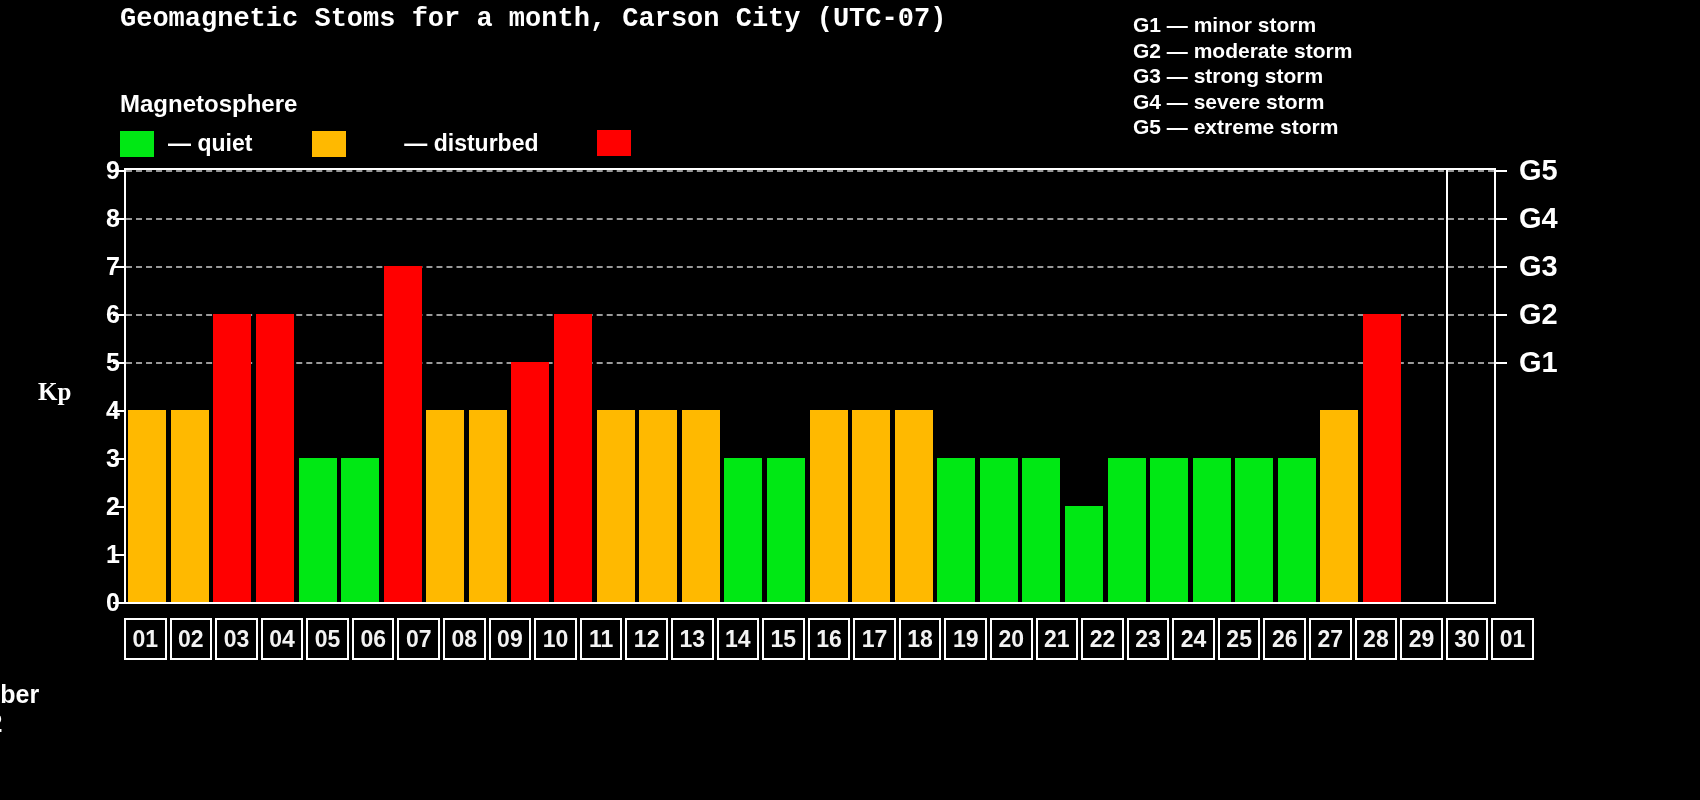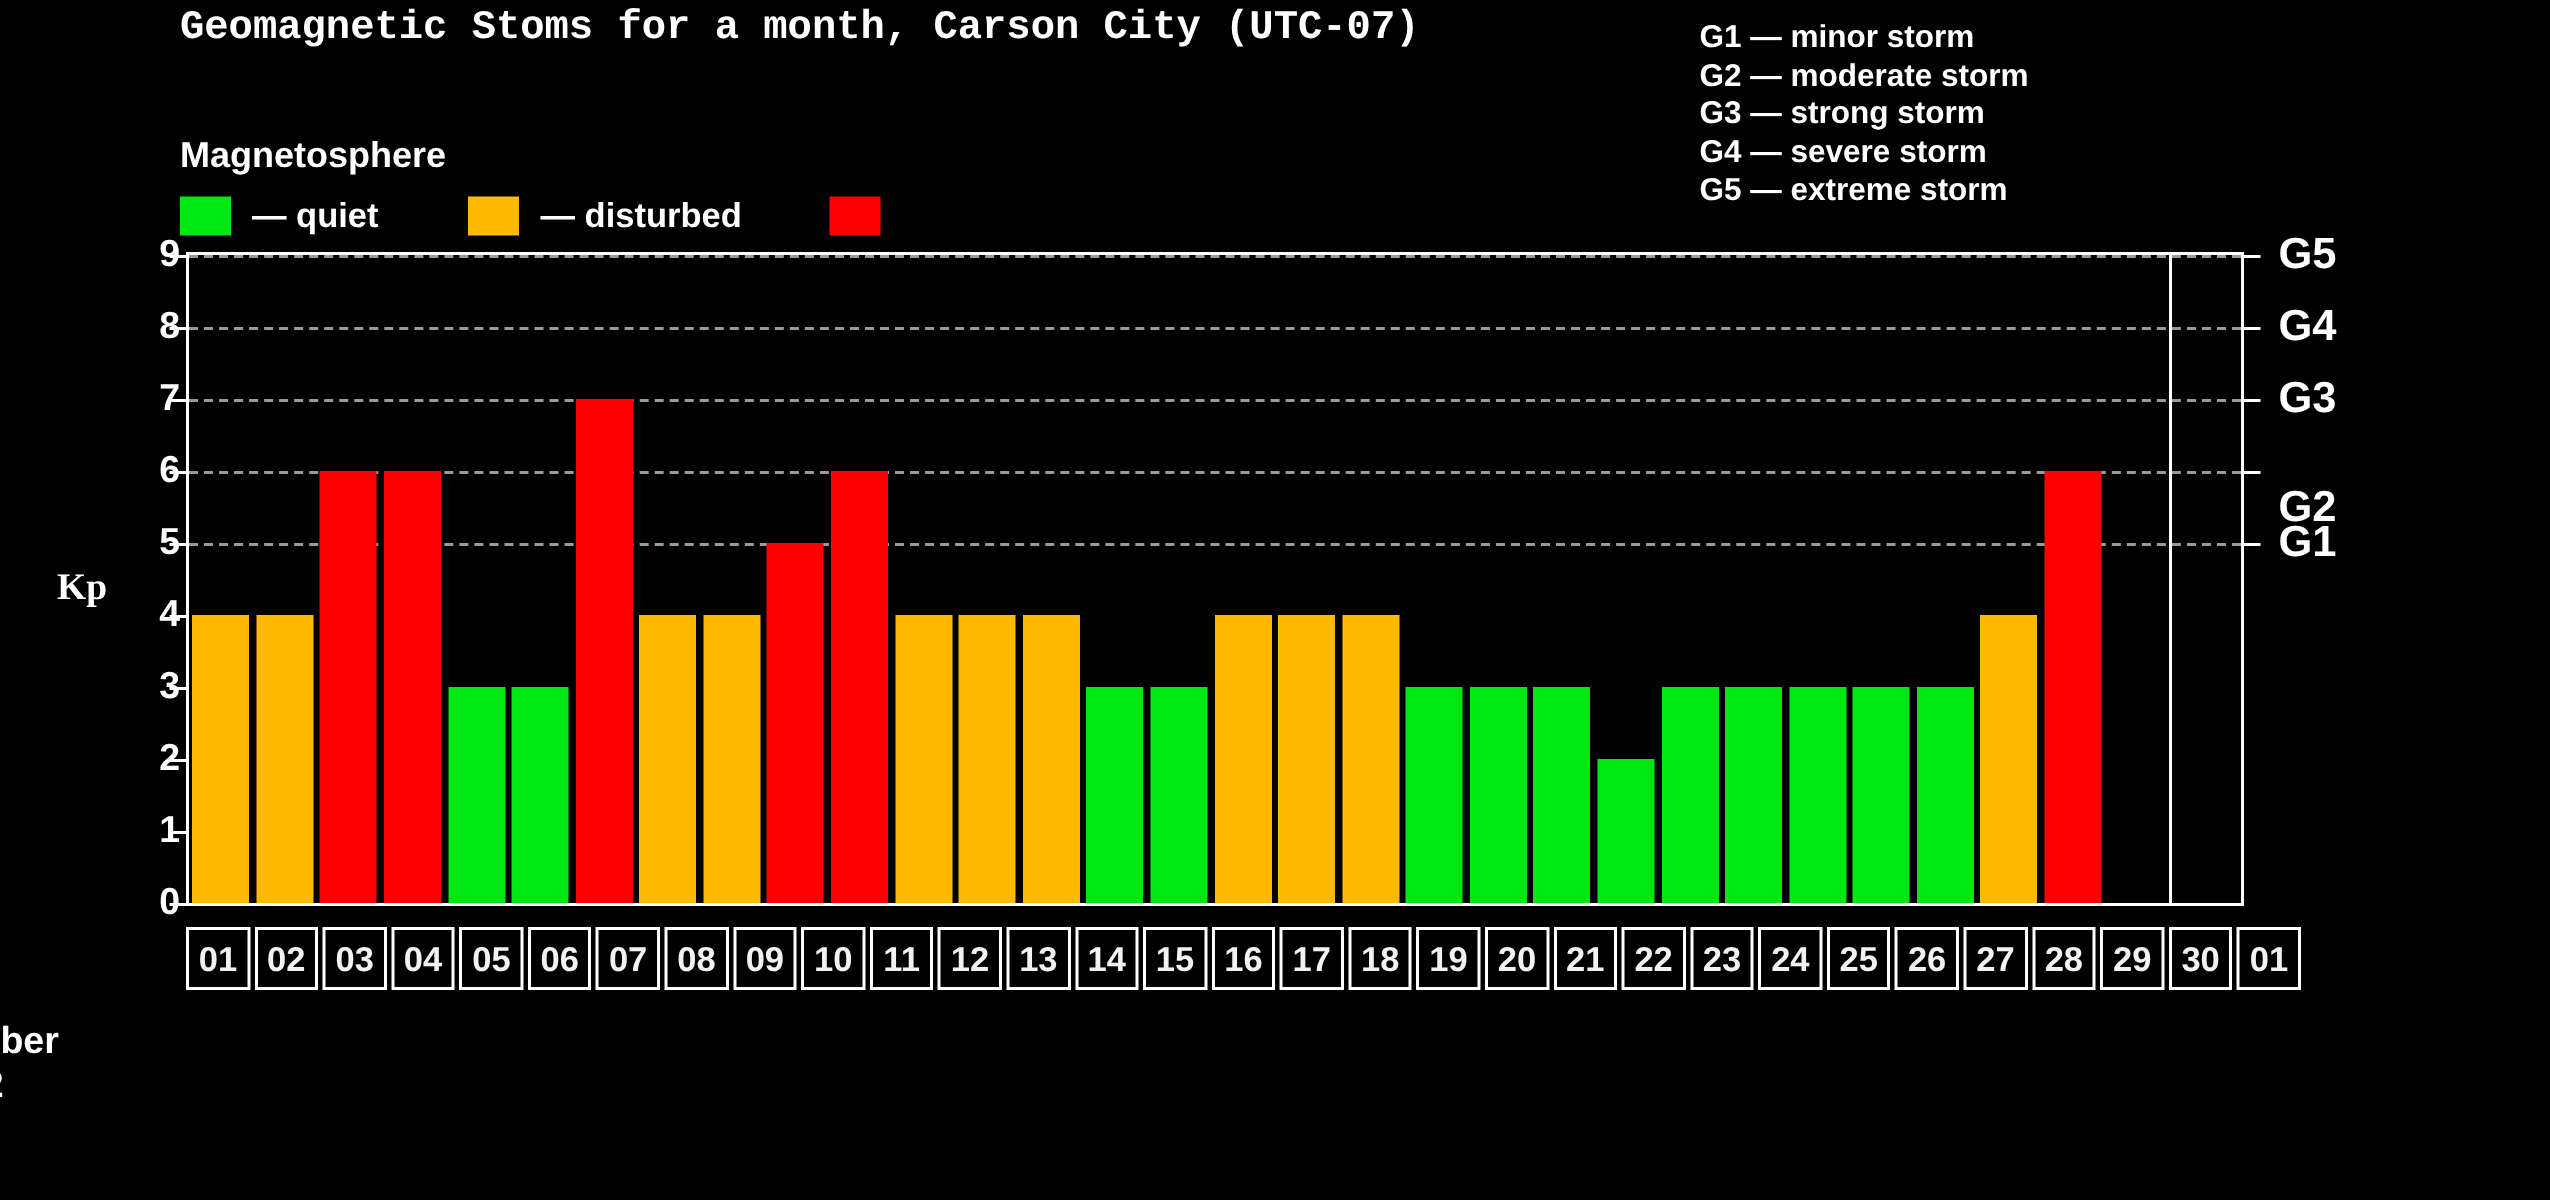--- a/index.html
+++ b/index.html
@@ -12,21 +12,21 @@
   #chart-title{
     position:absolute;left:120px;top:4px;
     font-size:27px;font-weight:bold;letter-spacing:0px;white-space:nowrap;font-family:Liberation Mono, monospace;
   }
 
   
   #magnetosphere-legend{position:absolute;left:120px;top:90px;}
   #magnetosphere-legend .legend-heading{
     font-size:24px;font-weight:bold;margin-bottom:12px;
   }
-  #magnetosphere-legend .legend-row{display:flex;align-items:flex-end;}
+  #magnetosphere-legend .legend-row{display:flex;align-items:flex-start;}
   #magnetosphere-legend .legend-item{display:flex;align-items:center;}
   #magnetosphere-legend .legend-swatch{
     width:34px;height:26px;display:inline-block;
   }
   #magnetosphere-legend .legend-label{
     font-size:23px;font-weight:bold;margin-left:14px;white-space:nowrap;
   }
 
   
   #g-scale-legend{
@@ -114,21 +114,21 @@
 
   <div id="chart-title">Geomagnetic Stoms for a month, Carson City (UTC-07)</div>
 
   <div id="magnetosphere-legend">
     <div class="legend-heading">Magnetosphere</div>
     <div class="legend-row">
       <div class="legend-item" style="margin-right:60px;">
         <span class="legend-swatch" style="background:#00e814;"></span>
         <span class="legend-label">— quiet</span>
       </div>
-      <div class="legend-item" style="margin-right:58px;">
+      <div class="legend-item" style="margin-right:58px;gap:44px;">
         <span class="legend-swatch" style="background:#ffb900;"></span>
         <span class="legend-label">— disturbed</span>
       </div>
       <div class="legend-item">
         <span class="legend-swatch" style="background:#ff0000;"></span>
       </div>
     </div>
   </div>
 
   <div id="g-scale-legend">
@@ -301,20 +301,20 @@
     <div class="y-tick-mark" style="top: 458px;"></div>
     <div class="y-tick-mark" style="top: 410px;"></div>
     <div class="y-tick-mark" style="top: 362px;"></div>
     <div class="y-tick-mark" style="top: 314px;"></div>
     <div class="y-tick-mark" style="top: 266px;"></div>
     <div class="y-tick-mark" style="top: 218px;"></div>
     <div class="y-tick-mark" style="top: 170px;"></div>
     <div class="g-tick-mark" style="top: 362px;"></div>
     <div class="g-axis-label" style="top: 362px;">G1</div>
     <div class="g-tick-mark" style="top: 314px;"></div>
-    <div class="g-axis-label" style="top: 314px; margin-top: 25px;">G2</div>
+    <div class="g-axis-label" style="top: 314px;">G2</div>
     <div class="g-tick-mark" style="top: 266px;"></div>
     <div class="g-axis-label" style="top: 266px;">G3</div>
     <div class="g-tick-mark" style="top: 218px;"></div>
     <div class="g-axis-label" style="top: 218px;">G4</div>
     <div class="g-tick-mark" style="top: 170px;"></div>
     <div class="g-axis-label" style="top: 170px;">G5</div>
   </div>
 
 </body></html>

